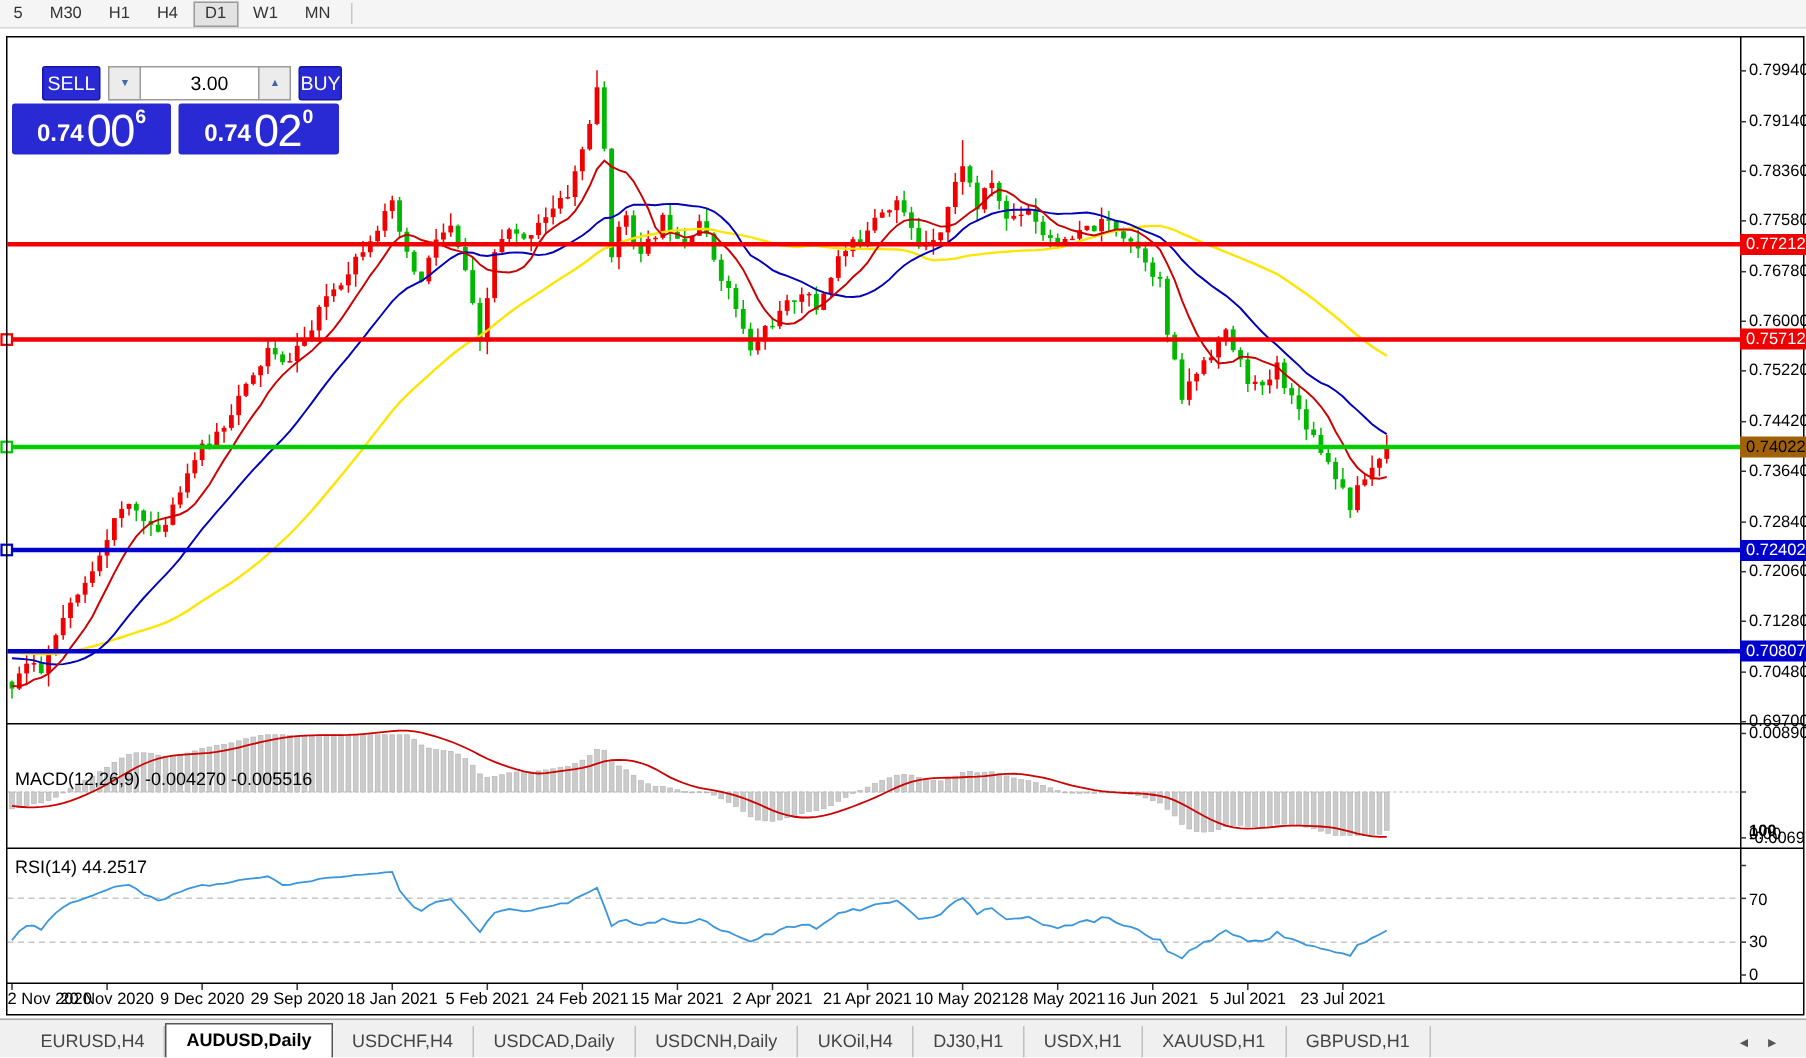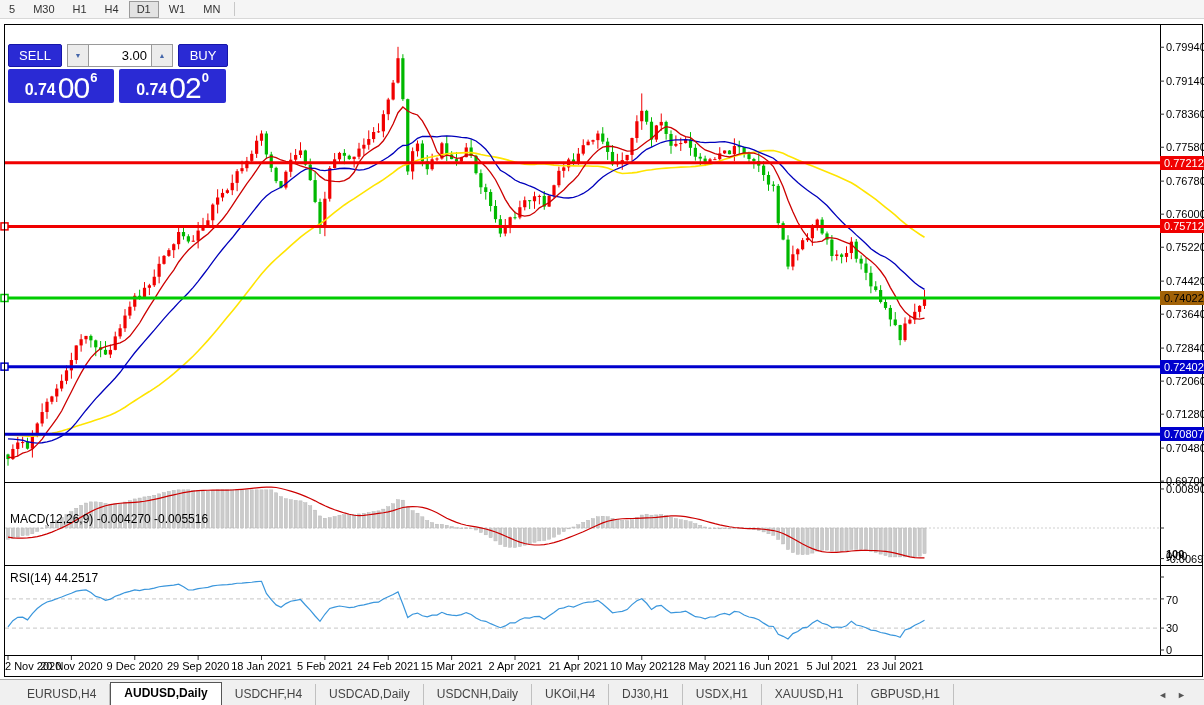--- a/index.html
+++ b/index.html
@@ -16,27 +16,27 @@
   #chart-canvas{position:absolute;left:0;top:0;}
   
   #chart-title{position:absolute;left:12px;top:28px;font-size:12px;color:#000;z-index:3;}
   #chart-title .tri{font-size:8px;vertical-align:1px;margin-right:5px;}
   #chart-title .vals{margin-left:8px;}
   
   #trade-panel{position:absolute;left:8px;top:44px;width:220px;z-index:4;}
   .tp-row1{display:flex;height:23px;}
   .tp-btn{background:var(--blue);border:1px solid #1515a8;border-radius:2px;color:#fff;
           font-size:13px;display:flex;align-items:center;justify-content:center;}
-  #sell-btn{width:52px;}
+  #sell-btn{width:52px;margin-left:20px;}
   #buy-btn{flex:1;margin-left:5px;}
   .tp-spin{display:flex;margin-left:5px;}
   .spin-btn{width:20px;background:#ececec;border:1px solid #9a9a9a;display:flex;align-items:center;
             justify-content:center;color:#4466aa;font-size:7px;}
   #vol-field{width:58px;background:#fff;border-top:1px solid #9a9a9a;border-bottom:1px solid #9a9a9a;
-             font-size:13px;text-align:right;padding-right:4px;line-height:21px;color:#000;}
+             font-size:13px;text-align:right;padding-right:20px;line-height:21px;color:#000;}
   .tp-row2{display:flex;margin-top:2px;height:34px;}
   .price-box{background:var(--blue);border-radius:2px;color:#fff;display:flex;
              align-items:flex-end;justify-content:center;overflow:hidden;}
   #bid-box{width:106px;}
   #ask-box{width:107px;margin-left:5px;}
   .pb-sm{font-size:16px;font-weight:700;margin:0 2px 4px 0;}
   .pb-big{font-size:30px;line-height:31px;font-weight:500;letter-spacing:-1px;}
   .pb-sup{font-size:13px;font-weight:700;align-self:flex-start;margin:1px 0 0 1px;}
   
   .ind-label{position:absolute;left:10px;font-size:12px;color:#000;z-index:3;}

